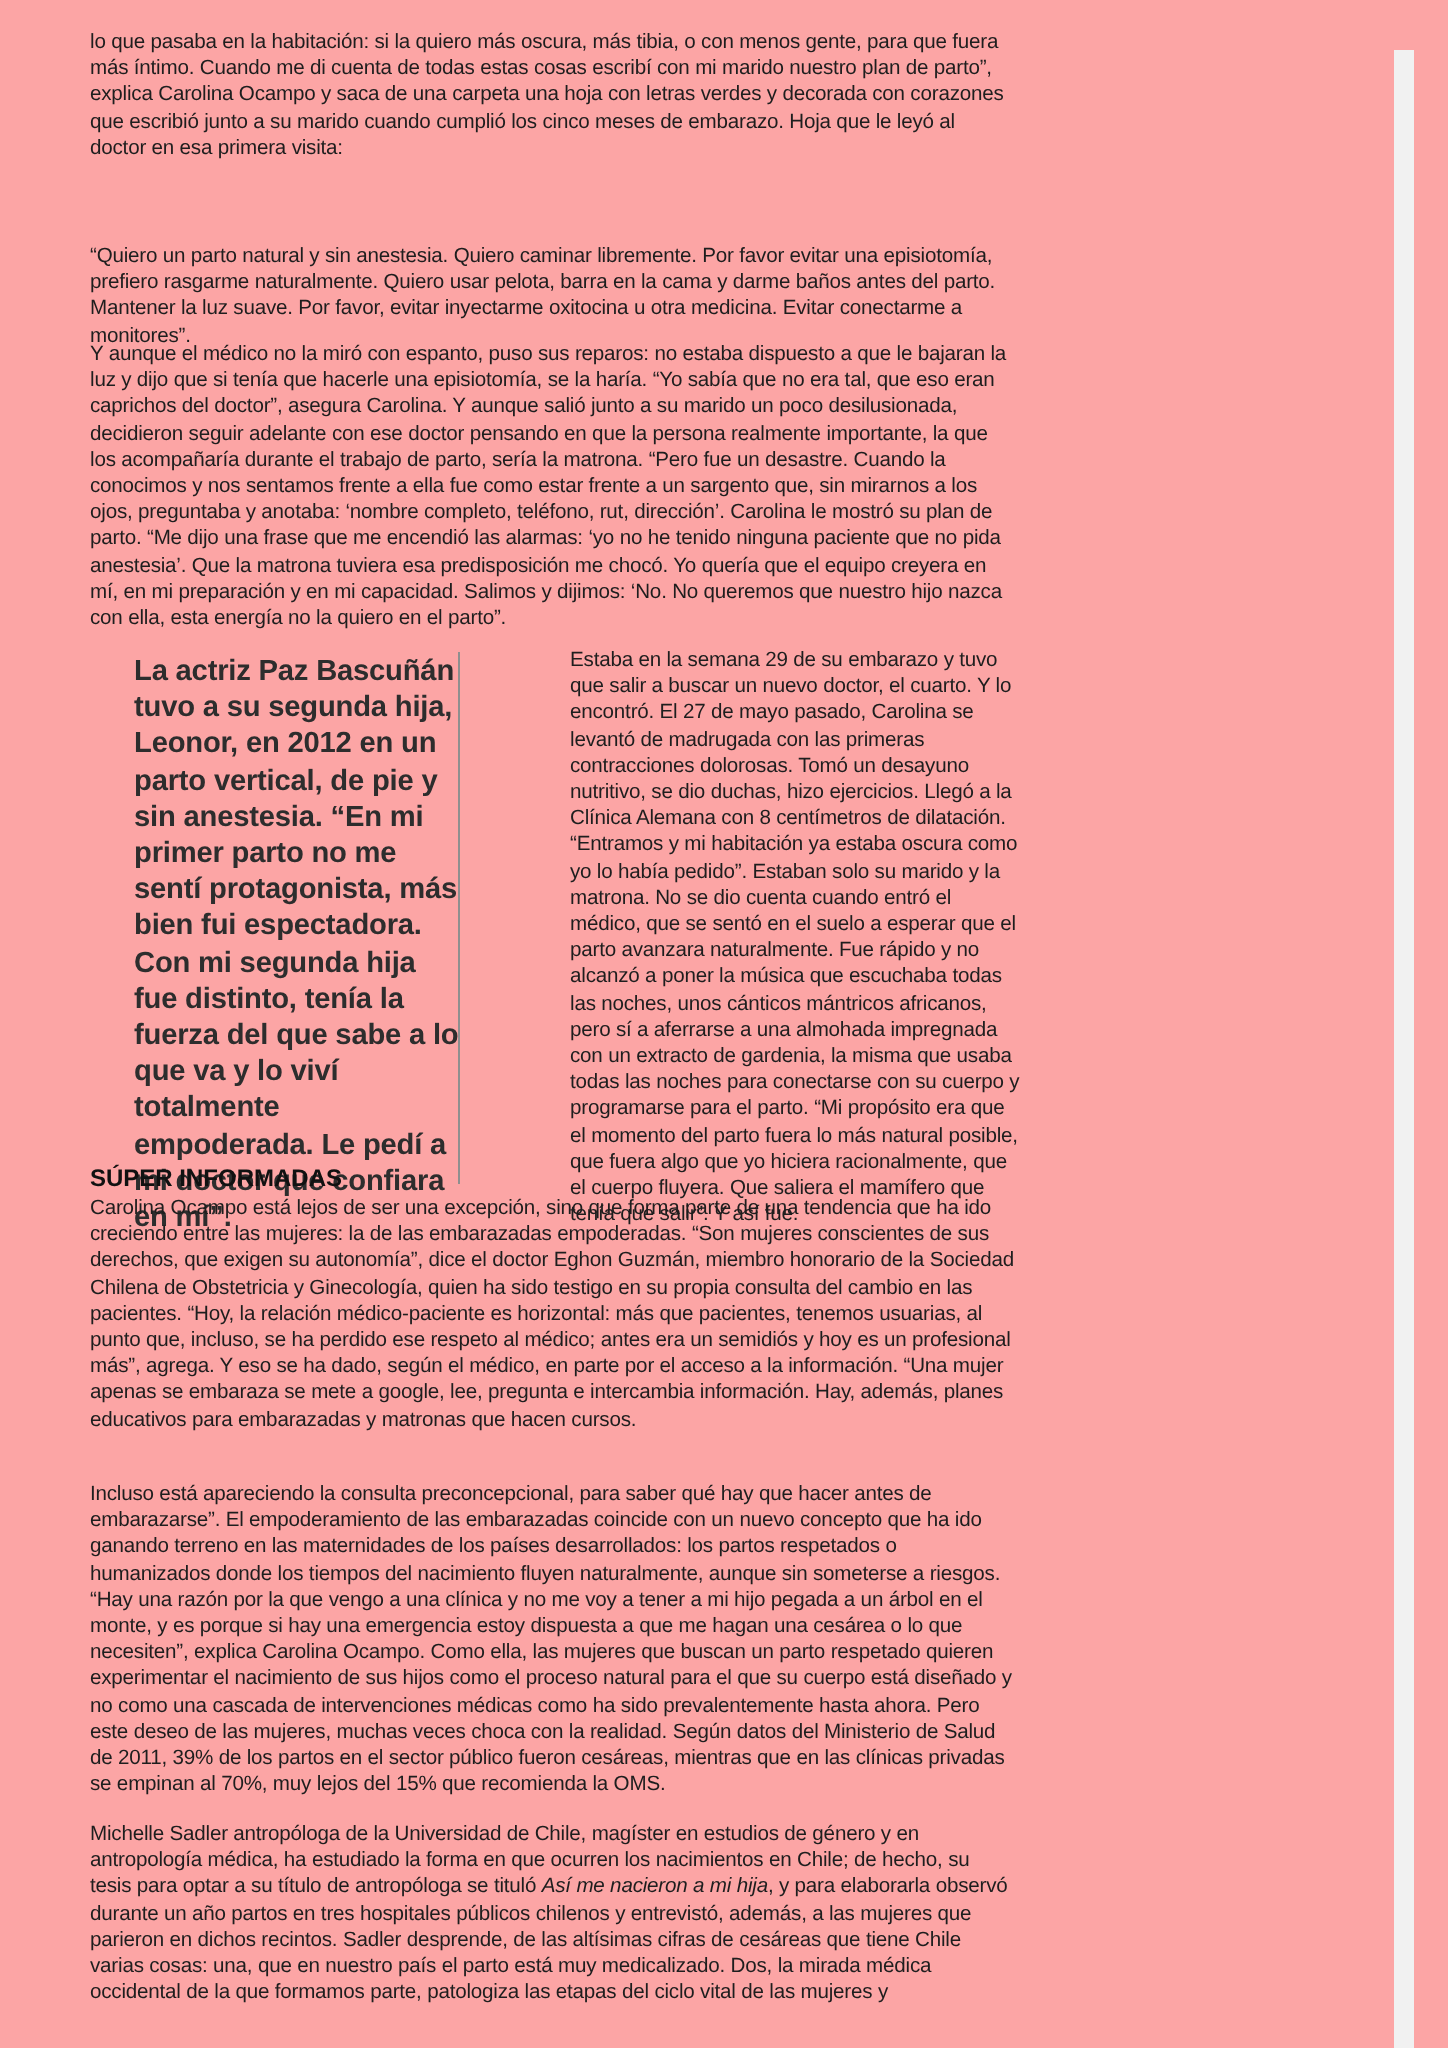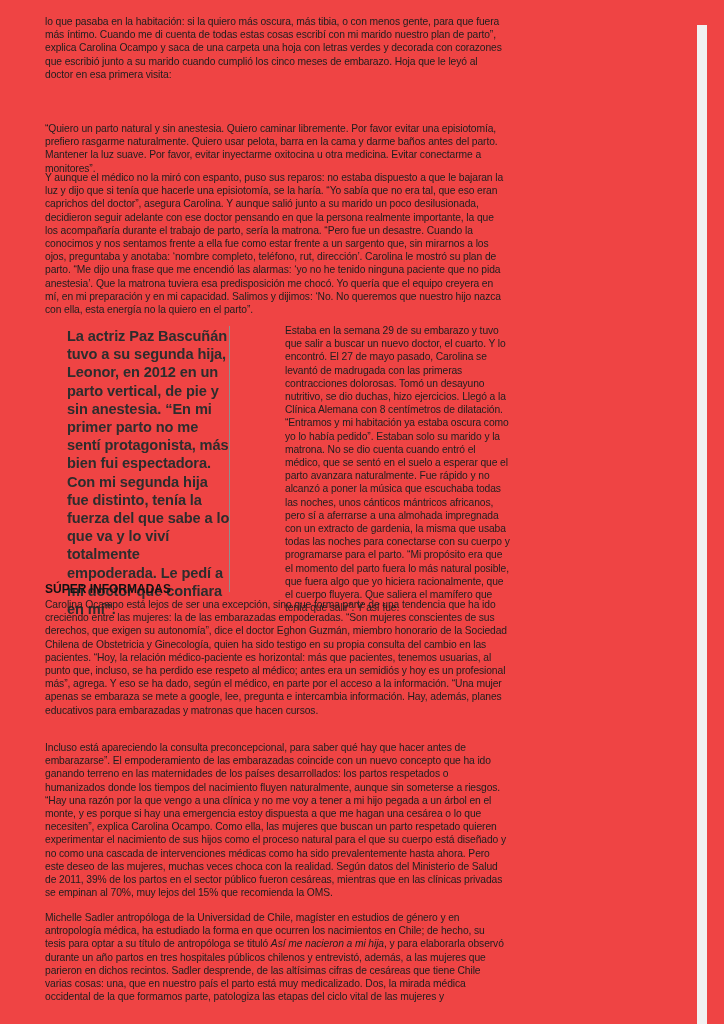--- a/index.html
+++ b/index.html
@@ -1,21 +1,21 @@
 <!DOCTYPE html>
 <html><head>
 <meta charset="utf-8">
 <style>
   * { margin: 0; padding: 0; box-sizing: border-box; }
   html, body { background: #ffffff; }
   .page {
     position: relative;
     width: 724px;
     height: 1024px;
-    background: #ef4444;
+    background: #fca5a5;
     overflow: hidden;
     font-family: "Liberation Sans", "DejaVu Sans", sans-serif;
     color: #1e1e1e;
   }
   .body-text {
     position: absolute;
     left: 45px;
     width: 462px;
     font-size: 10.3px;
     line-height: 13.2px;

